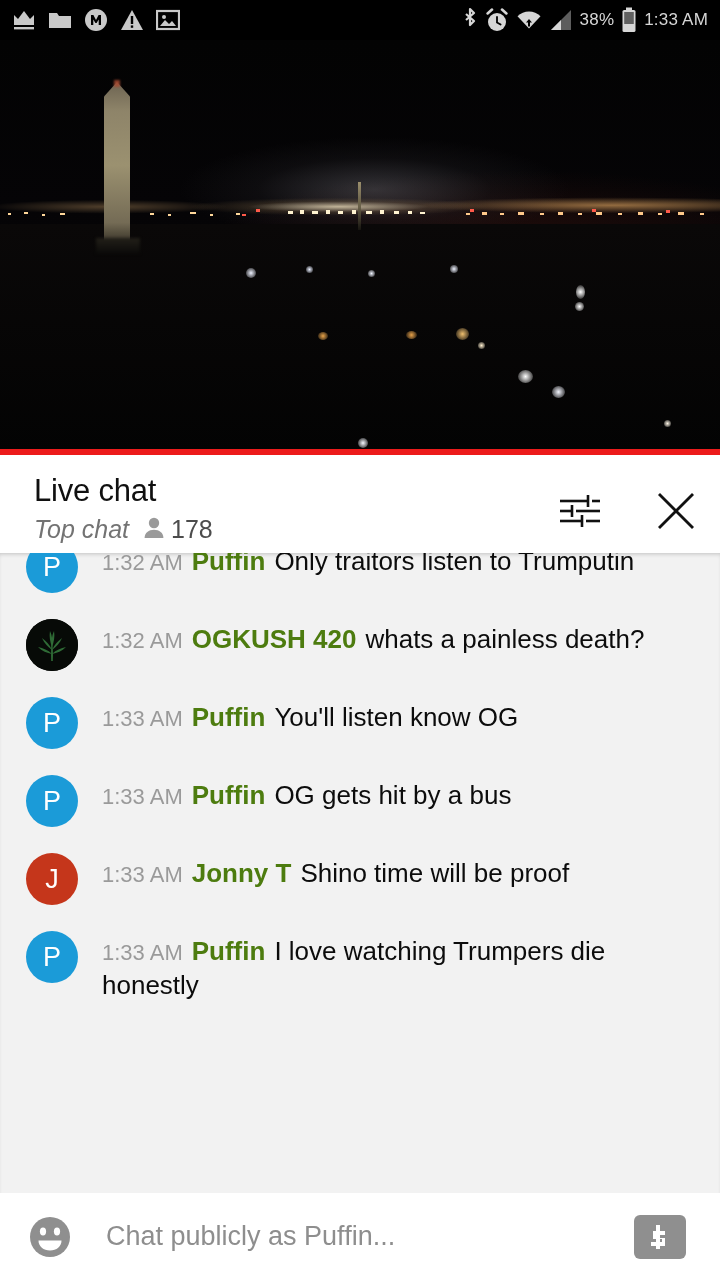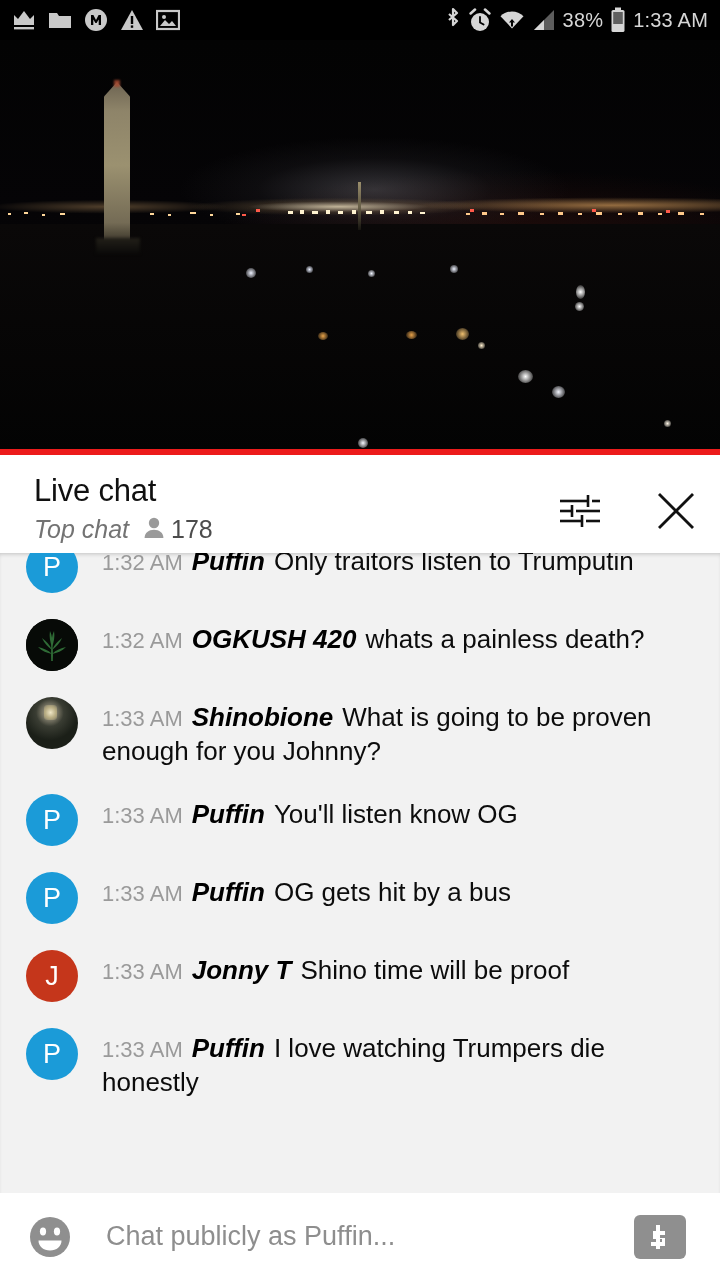--- a/index.html
+++ b/index.html
@@ -17,21 +17,21 @@
     background:#000000;
     display:flex; align-items:center;
     padding:0 12px;
     color:#c9c9c9;
   }
   .status-left{ display:flex; align-items:center; gap:12px; }
   .status-right{ margin-left:auto; display:flex; align-items:center; gap:7px; }
   .sb-ico{ display:inline-flex; align-items:center; justify-content:center; }
   .sb-ico svg{ display:block; }
   .sb-text{
-    font-size:20px; color:#d6d6d6; letter-spacing:0.2px;
+    font-size:17px; color:#d6d6d6; letter-spacing:0.2px;
     font-family:"Liberation Sans", sans-serif;
   }
 
   
   .video{
     position:absolute; top:40px; left:0;
     width:720px; height:415px;
     background:#000;
     overflow:hidden;
   }
@@ -141,21 +141,21 @@
   .avatar .initial{ position:relative; z-index:2; line-height:52px; }
   .msg-body{
     margin-left:24px;
     font-size:26px;
     line-height:33px;
     color:#0d0d0d;
     padding-top:6px;
     max-width:612px;
   }
   .ts{ color:#9a9a9a; font-size:22px; margin-right:9px; }
-  .author{ font-weight:700; color:#000000; margin-right:9px;font-style:italic; }
+  .author{ font-weight:700; color:#4d7c0f; margin-right:9px; }
   .text{ color:#0c0c0c; }
 
   
   .av-leaf::before{
     content:""; position:absolute; inset:0; background:#070a07;
   }
   .av-leaf .leafart{
     position:absolute; inset:0; z-index:2;
     display:flex; align-items:center; justify-content:center;
   }
@@ -431,26 +431,20 @@
             <path d="M20 29c5-1 10-3 14-7-5 1-10 3-14 7z"></path>
           </g>
         </svg>
       </span>
     </div>
     <div class="msg-body">
       <span class="ts">1:32 AM</span><span class="author">OGKUSH 420</span><span class="text">whats a painless death?</span>
     </div>
   </div>
 
-  <div class="msg">
-    <div class="avatar av-photo-dark"></div>
-    <div class="msg-body">
-      <span class="ts">1:33 AM</span><span class="author">Shinobione</span><span class="text">What is going to be proven enough for you Johnny?</span>
-    </div>
-  </div>
 
   <div class="msg">
     <div class="avatar" style="background:#1b9bd8;">
       <span class="initial">P</span>
     </div>
     <div class="msg-body">
       <span class="ts">1:33 AM</span><span class="author">Puffin</span><span class="text">You'll listen know OG</span>
     </div>
   </div>
 

